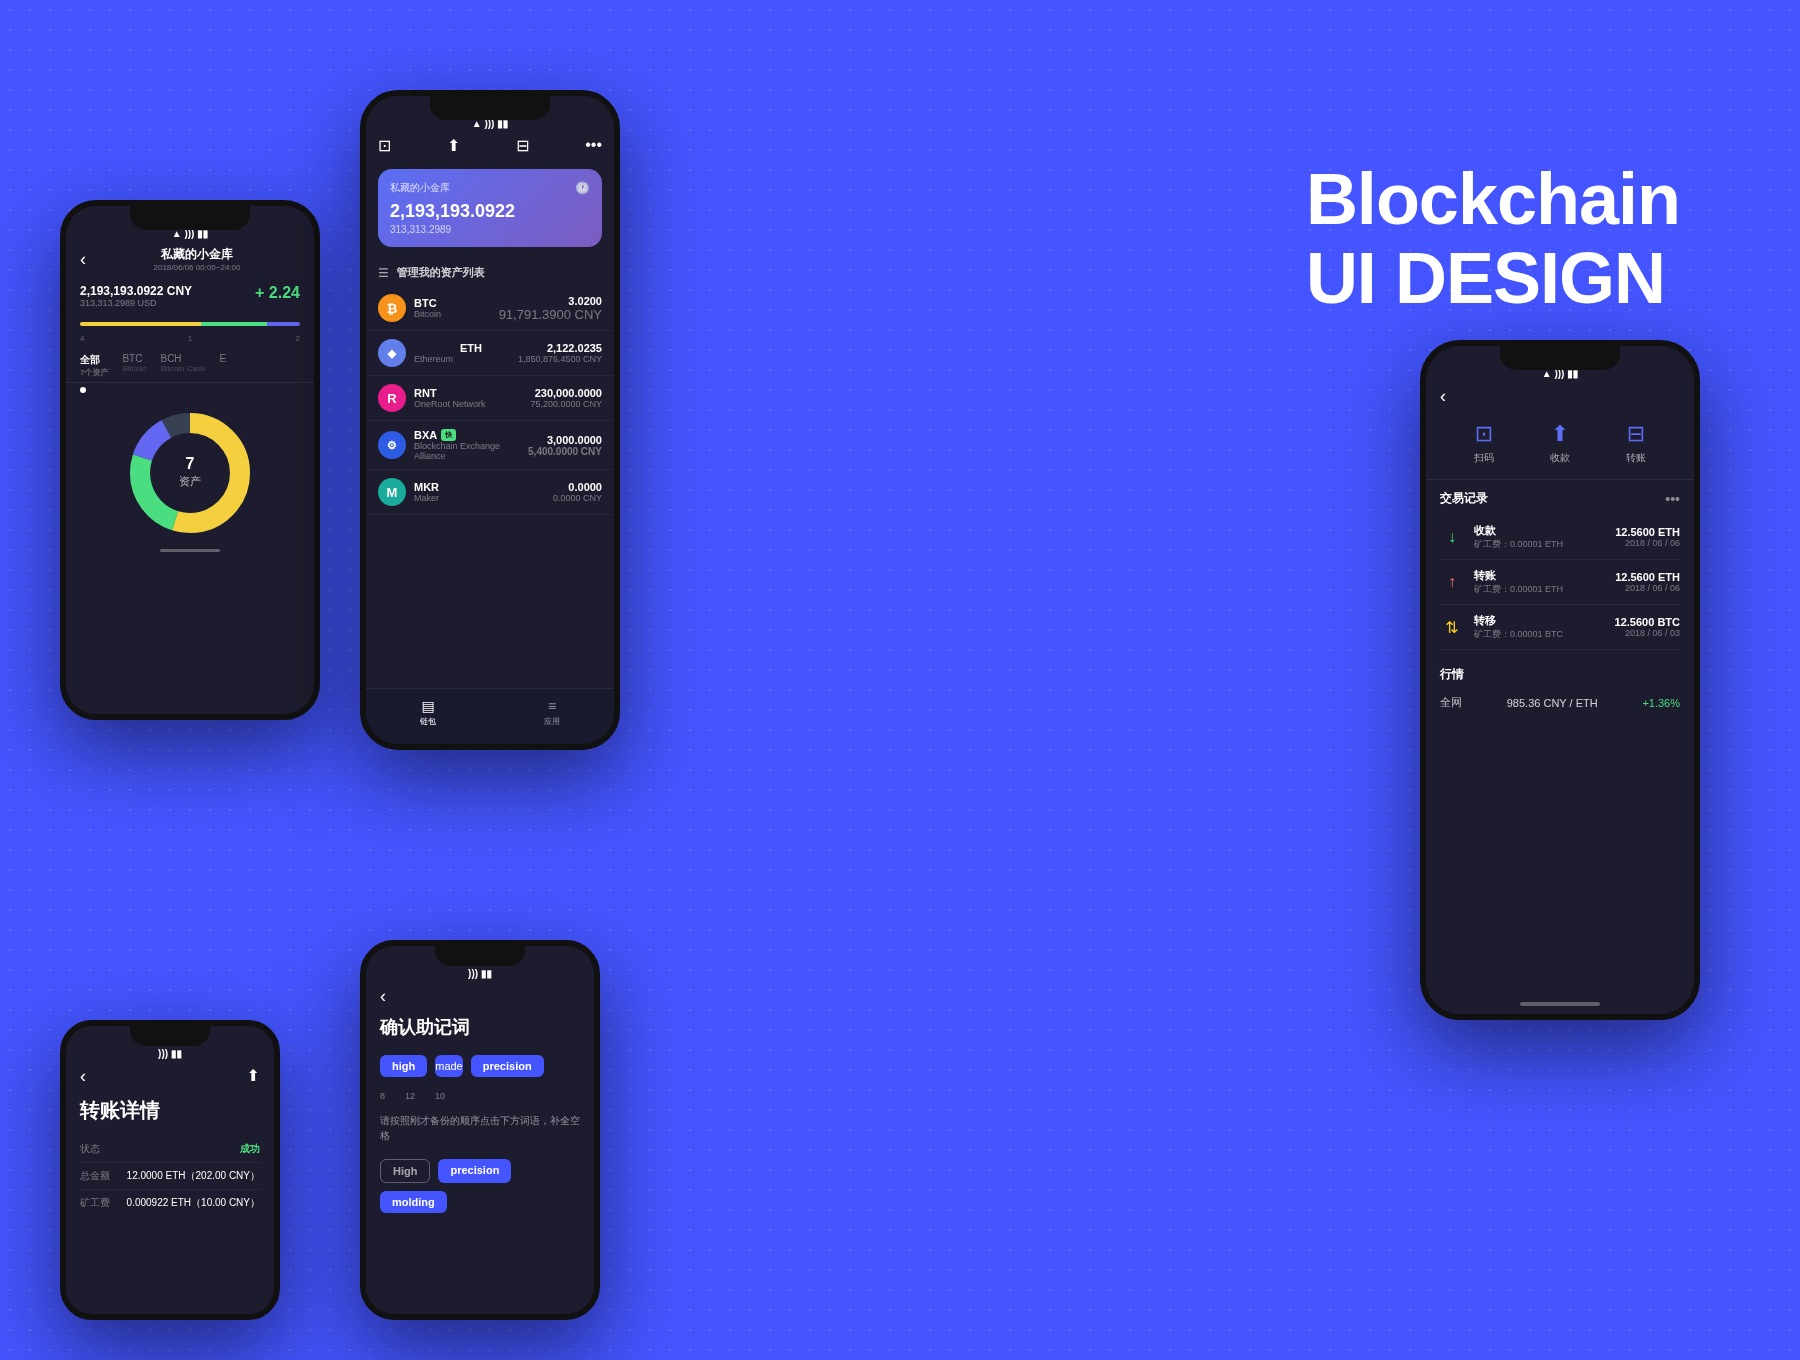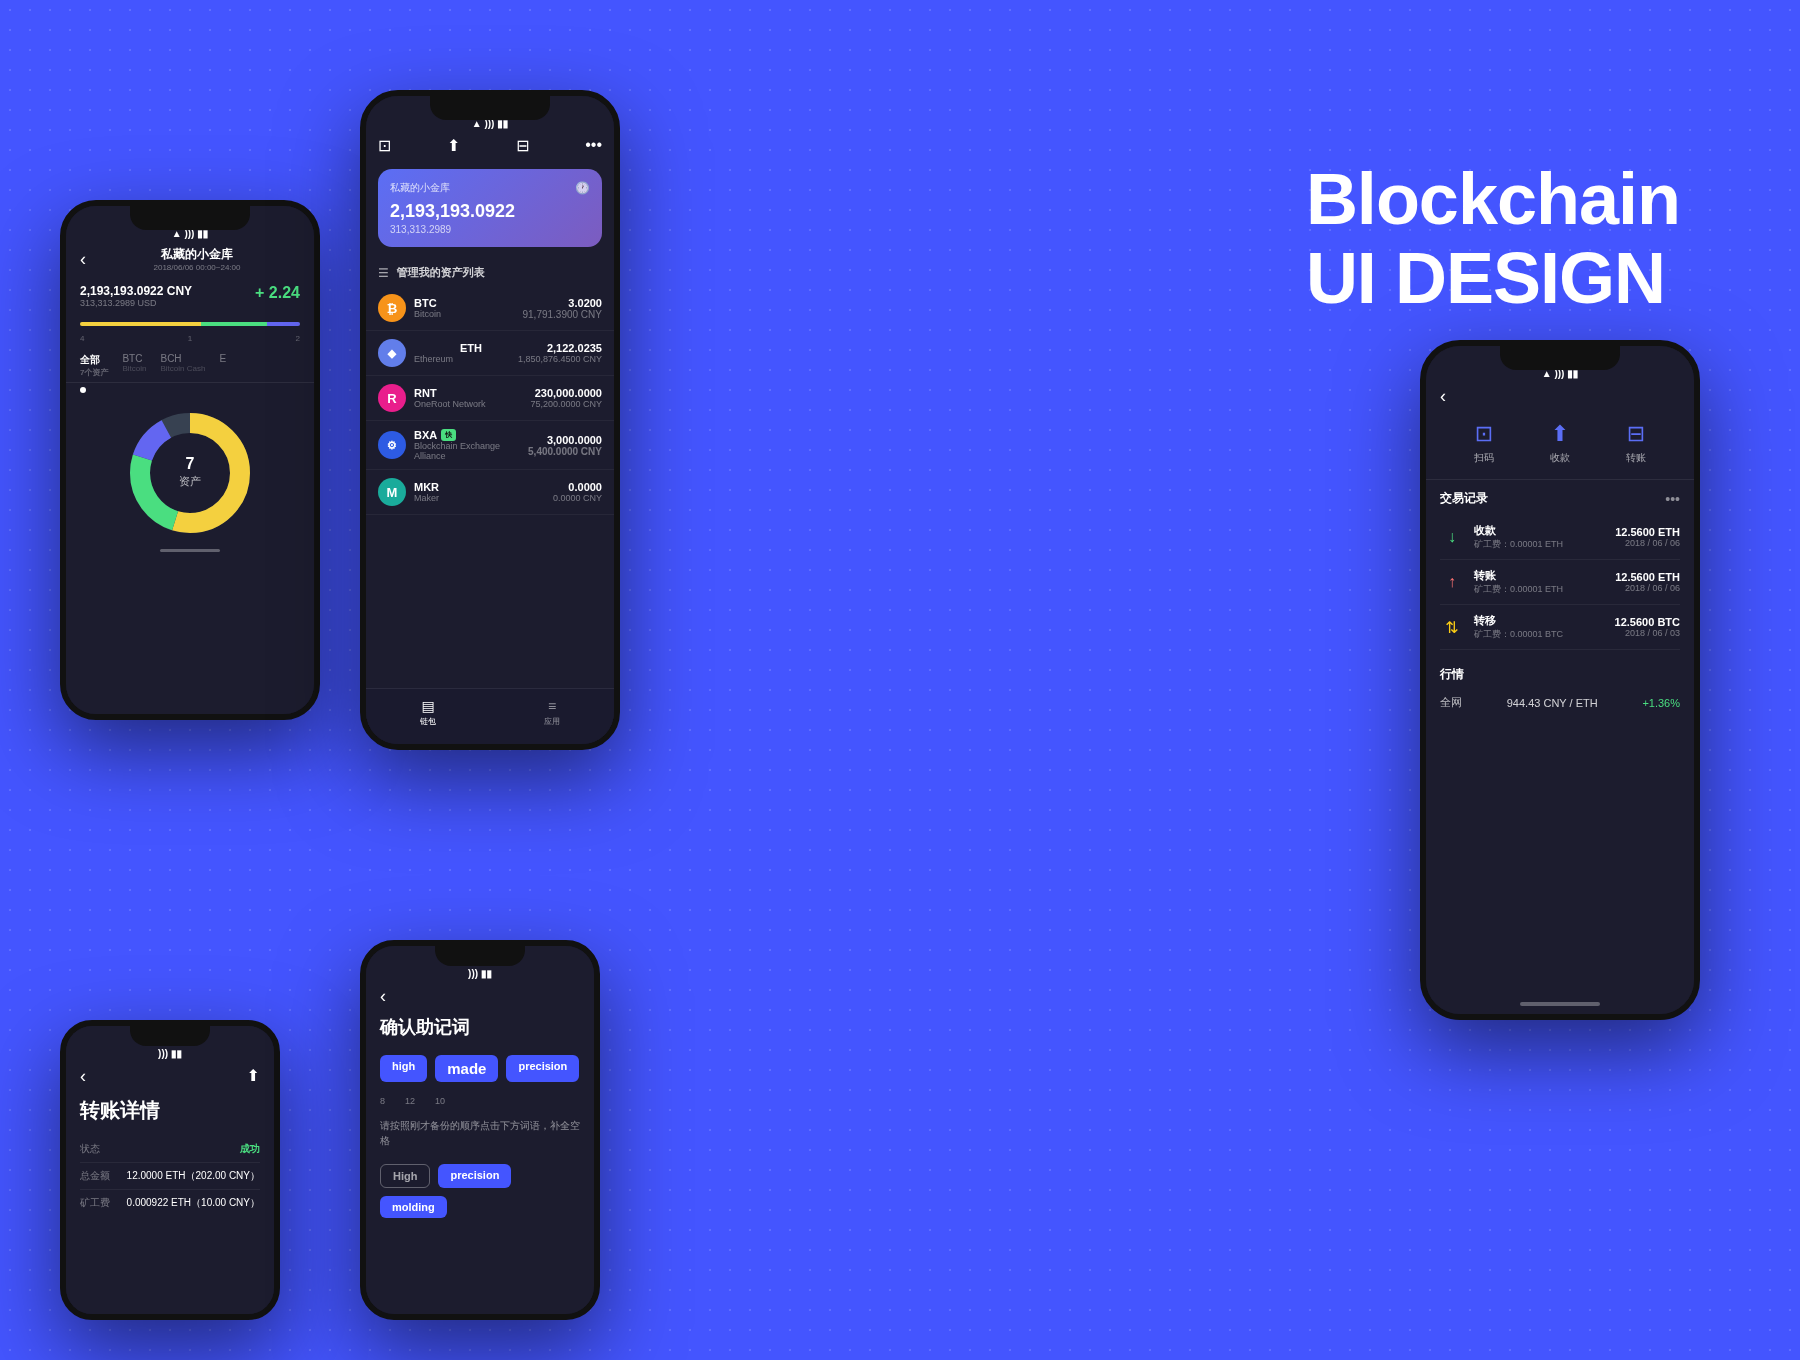--- a/index.html
+++ b/index.html
@@ -395,21 +395,21 @@
       </div>
 
       <div class="asset-item">
         <div class="asset-icon btc-icon">₿</div>
         <div class="asset-info">
           <div style="font-size:11px;color:white;font-weight:600;">BTC</div>
           <div style="font-size:9px;color:rgba(255,255,255,0.4);">Bitcoin</div>
         </div>
         <div class="asset-amounts">
           <div style="font-size:11px;color:white;font-weight:600;">3.0200</div>
-          <div style="font-size:10px;color:rgba(255,255,255,0.4);margin-left:44px;">91,791.3900 CNY</div>
+          <div style="font-size:13px;color:rgba(255,255,255,0.4);margin-left:44px;">91,791.3900 CNY</div>
         </div>
       </div>
 
       <div class="asset-item">
         <div class="asset-icon eth-icon" style="font-size:11px;">◆</div>
         <div class="asset-info">
           <div style="font-size:11px;color:white;font-weight:600;padding-left:46px;">ETH</div>
           <div style="font-size:9px;color:rgba(255,255,255,0.4);">Ethereum</div>
         </div>
         <div class="asset-amounts">
@@ -538,21 +538,21 @@
           </div>
         </div>
       </div>
 
       <div class="market-section">
         <div class="market-header">
           <span style="font-size:12px;color:white;font-weight:600;">行情</span>
         </div>
         <div class="market-item">
           <span style="font-size:11px;color:rgba(255,255,255,0.7);">全网</span>
-          <span style="font-size:11px;color:rgba(255,255,255,0.8);">944.43 CNY / ETH</span>
+          <span style="font-size:11px;color:rgba(255,255,255,0.8);">985.36 CNY / ETH</span>
           <span style="font-size:11px;color:#4ade80;">+1.36%</span>
         </div>
       </div>
       <div class="home-indicator"></div>
     </div>
   </div>
 
   <div class="phone phone-4">
     <div class="phone-inner">
       <div class="notch" style="width:80px;height:20px;"></div>
@@ -589,21 +589,21 @@
         <span class="status-time">9:41</span>
         <span class="status-icons">))) ▮▮</span>
       </div>
       <div style="padding:4px 14px;">
         <span style="color:white;font-size:18px;">‹</span>
       </div>
       <div style="font-size:18px;font-weight:700;color:white;padding:4px 14px 12px;">确认助记词</div>
 
       <div style="display:flex;flex-wrap:wrap;gap:8px;padding:4px 14px 10px;">
         <span style="padding:5px 12px;border-radius:6px;font-size:11px;font-weight:600;background:#4455ff;color:white;">high</span>
-        <span style="padding:5px 12px;border-radius:6px;font-size:15px;font-weight:700;background:#4455ff;color:white;">made</span>
+        <span style="padding:5px 0;border-radius:6px;font-size:11px;font-weight:400;background:#4455ff;color:white;">made</span>
         <span style="padding:5px 12px;border-radius:6px;font-size:11px;font-weight:600;background:#4455ff;color:white;">precision</span>
       </div>
 
       <div style="display:flex;gap:20px;padding:4px 14px 6px;">
         <span style="font-size:9px;color:rgba(255,255,255,0.4);">8</span>
         <span style="font-size:9px;color:rgba(255,255,255,0.4);">12</span>
         <span style="font-size:9px;color:rgba(255,255,255,0.4);">10</span>
       </div>
 
       <div style="font-size:10px;color:rgba(255,255,255,0.5);padding:6px 14px 12px;line-height:1.5;">请按照刚才备份的顺序点击下方词语，补全空格</div>

